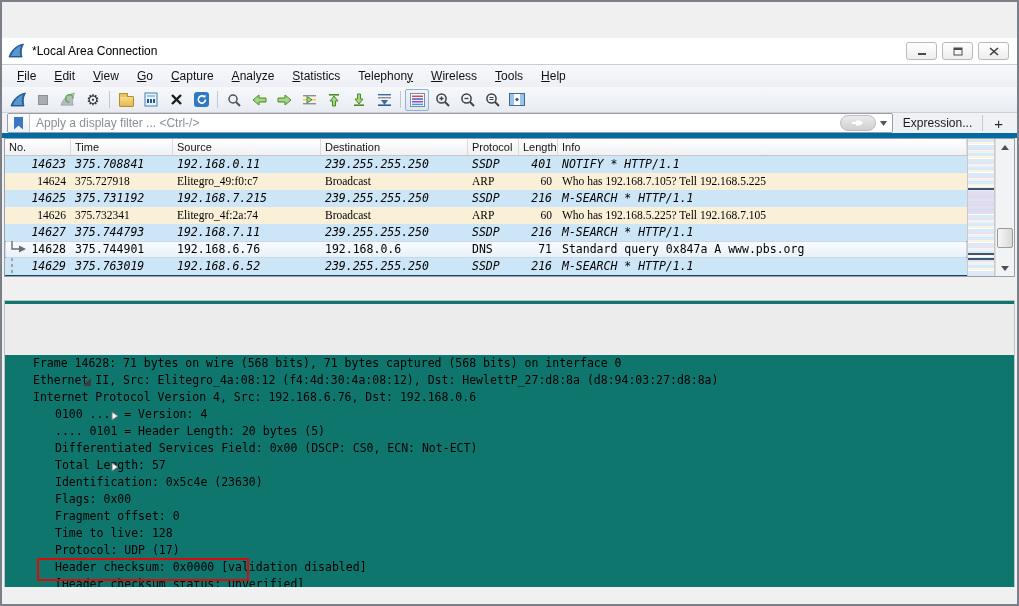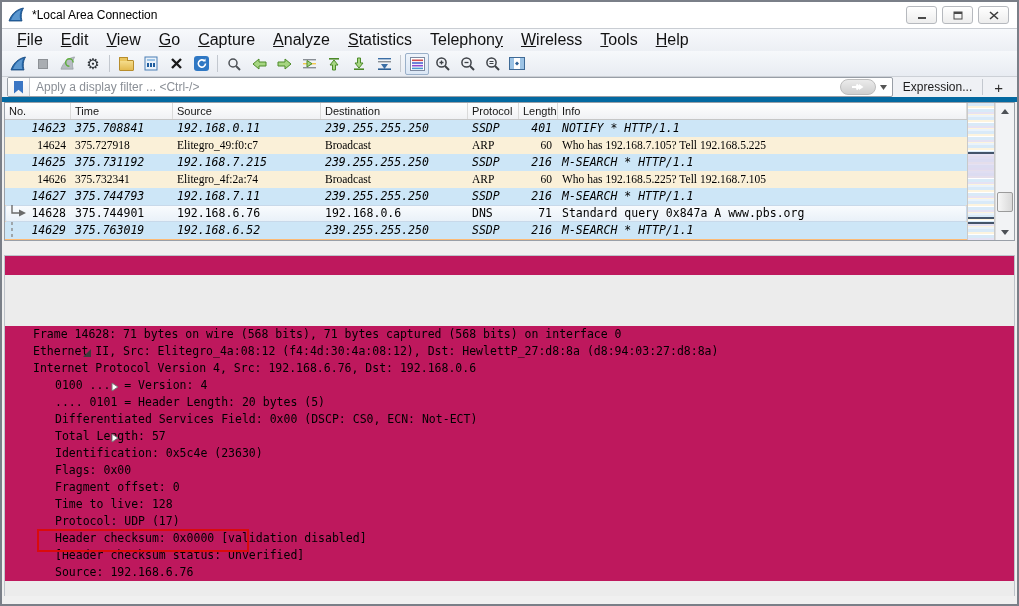--- a/index.html
+++ b/index.html
@@ -4,28 +4,28 @@
 <style>
   * { margin:0; padding:0; box-sizing:border-box; }
   html,body { background:#d4d8dd; }
   .window {
     position:relative; width:1019px; height:606px;
     border:2px solid #7a7f88; background:#f0f0f0;
     font-family:"Liberation Sans", sans-serif;
     display:flex; flex-direction:column; overflow:hidden;
   }
   
-  .titlebar { height:26px; background:#ffffff; display:flex; align-items:center; padding:0 6px; flex:0 0 auto; }
+  .titlebar { height:26px; background:#ffffff; display:flex; align-items:center; padding:0 6px; flex:0 0 auto;margin-top:36px; }
   .title-text { font-size:12px; color:#000; margin-left:7px; }
   .win-buttons { margin-left:auto; display:flex; gap:5px; padding-right:2px; }
   .win-btn { width:31px; height:18px; border:1px solid #b6b9be; border-radius:3px;
     background:linear-gradient(#ffffff,#ededed); display:flex; align-items:center; justify-content:center; }
   
   .menubar { height:23px; border-top:1px solid #c9cdd3; background:linear-gradient(#f7f9fc,#eceff4);
-    display:flex; align-items:center; padding-left:6px; font-size:16px; color:#111; flex:0 0 auto; }
+    display:flex; align-items:center; padding-left:6px; font-size:12px; color:#111; flex:0 0 auto; }
   .menu-item { padding:3px 9px 4px; cursor:default; }
   .menu-item .accel { text-decoration:underline; }
   
   .toolbar { height:26px; background:linear-gradient(#f6f8fb,#e8ecf2); border-bottom:1px solid #ccd0d6;
     display:flex; align-items:center; padding:0 4px; gap:1px; flex:0 0 auto; }
   .tbtn { width:24px; height:22px; display:flex; align-items:center; justify-content:center; border:1px solid transparent; }
   .tbtn.pressed { border:1px solid #9ab0c9; border-radius:2px; background:linear-gradient(#eef4fb,#dbe7f5); }
   .tsep { width:1px; height:17px; background:#c3c8cf; margin:0 3px; }
   .gear { font-size:15px; color:#2e3338; line-height:1; }
   .stop-sq { width:10px; height:10px; background:#a9adb2; border:1px solid #8d9196; }
@@ -43,21 +43,21 @@
     justify-content:center; background:linear-gradient(#fdfdfd,#eff0f2); flex:0 0 auto; }
   .bookmark { width:9px; height:13px; background:#3a76c4; clip-path:polygon(0 0,100% 0,100% 100%,50% 72%,0 100%); }
   .filter-placeholder { color:#8a8f96; font-size:12px; padding-left:6px; white-space:nowrap; }
   .apply-btn { margin-left:auto; width:36px; height:16px; border-radius:8px; border:1px solid #bcbcbc;
     background:linear-gradient(#ebebeb,#cfcfcf); display:flex; align-items:center; justify-content:center; flex:0 0 auto; }
   .caret-btn { width:16px; display:flex; align-items:center; justify-content:center; flex:0 0 auto; }
   .expression-label { font-size:12px; color:#1c1c1c; padding:0 4px; white-space:nowrap; }
   .vsep { width:1px; height:16px; background:#c3c8cf; }
   .add-btn { font-size:15px; color:#2c2c2c; padding:0 9px 0 5px; }
   
-  .list-wrap { margin:0 2px; height:139px; border:1px solid #9aa0a8; background:#fdba74; position:relative; flex:0 0 auto; }
+  .list-wrap { margin:0 2px; height:139px; border:1px solid #9aa0a8; background:#0c4a6e; position:relative; flex:0 0 auto; }
   .plist-content { position:absolute; left:0; top:0; right:47px; bottom:0; overflow:hidden; }
   .plist-header { display:flex; height:17px; background:linear-gradient(#ffffff,#f0f1f4);
     border-bottom:1px solid #c6c6c6; font-size:11px; color:#151515; }
   .hcell { border-right:1px solid #dadada; padding:2px 0 0 4px; white-space:nowrap; overflow:hidden; }
   .col-no { width:66px; } .col-time { width:102px; } .col-src { width:148px; } .col-dst { width:147px; }
   .col-proto { width:51px; } .col-len { width:39px; } .col-info { flex:1; }
   .prow { display:flex; height:17px; line-height:17px; font-family:"DejaVu Sans Mono", monospace;
     font-size:11.5px; color:#000; white-space:nowrap; }
   .pcell { overflow:hidden; padding-left:4px; }
   .prow .col-no { text-align:right; padding:0 5px 0 0; position:relative; }
@@ -79,21 +79,21 @@
   .vscroll { position:absolute; top:0; bottom:0; right:0; width:19px; background:#f2f3f5; border-left:1px solid #dcdcdc; }
   .sbtn { position:absolute; left:0; right:0; height:16px; display:flex; align-items:center; justify-content:center; }
   .sbtn.up { top:0; } .sbtn.down { bottom:0; }
   .tri-up { width:0; height:0; border-left:4px solid transparent; border-right:4px solid transparent; border-bottom:5px solid #4d5156; }
   .tri-down { width:0; height:0; border-left:4px solid transparent; border-right:4px solid transparent; border-top:5px solid #4d5156; }
   .sthumb { position:absolute; left:1px; right:1px; top:89px; height:20px; border:1px solid #9b9b9b; border-radius:2px;
     background:linear-gradient(90deg,#f6f6f6,#d9d9d9); }
   
   .splitter { height:6px; flex:0 0 auto; }
   
-  .details { flex:1; margin:8px 2px; background:#be185d; border:1px solid #bdc2c9; border-bottom:none; overflow:hidden; padding-top:19px; }
+  .details { flex:1; margin:17px 2px; background:#0f766e; border:1px solid #bdc2c9; border-bottom:none; overflow:hidden; padding-top:3px; }
   .drow { height:17px; line-height:17px; font-family:"DejaVu Sans Mono", monospace; font-size:11.5px;
     color:#000; position:relative; white-space:pre; }
   .drow.top { background:#ececec; }
   .dtext { display:block; overflow:hidden; }
   .top  .dtext { padding-left:28px; }
   .child .dtext { padding-left:50px; }
   .expander { position:absolute; top:3px; width:10px; height:10px; }
   .top .expander { left:8px; }
   .child .expander { left:36px; }
   .drow.hl::after { content:""; position:absolute; left:32px; top:-1px; width:208px; height:19px;

